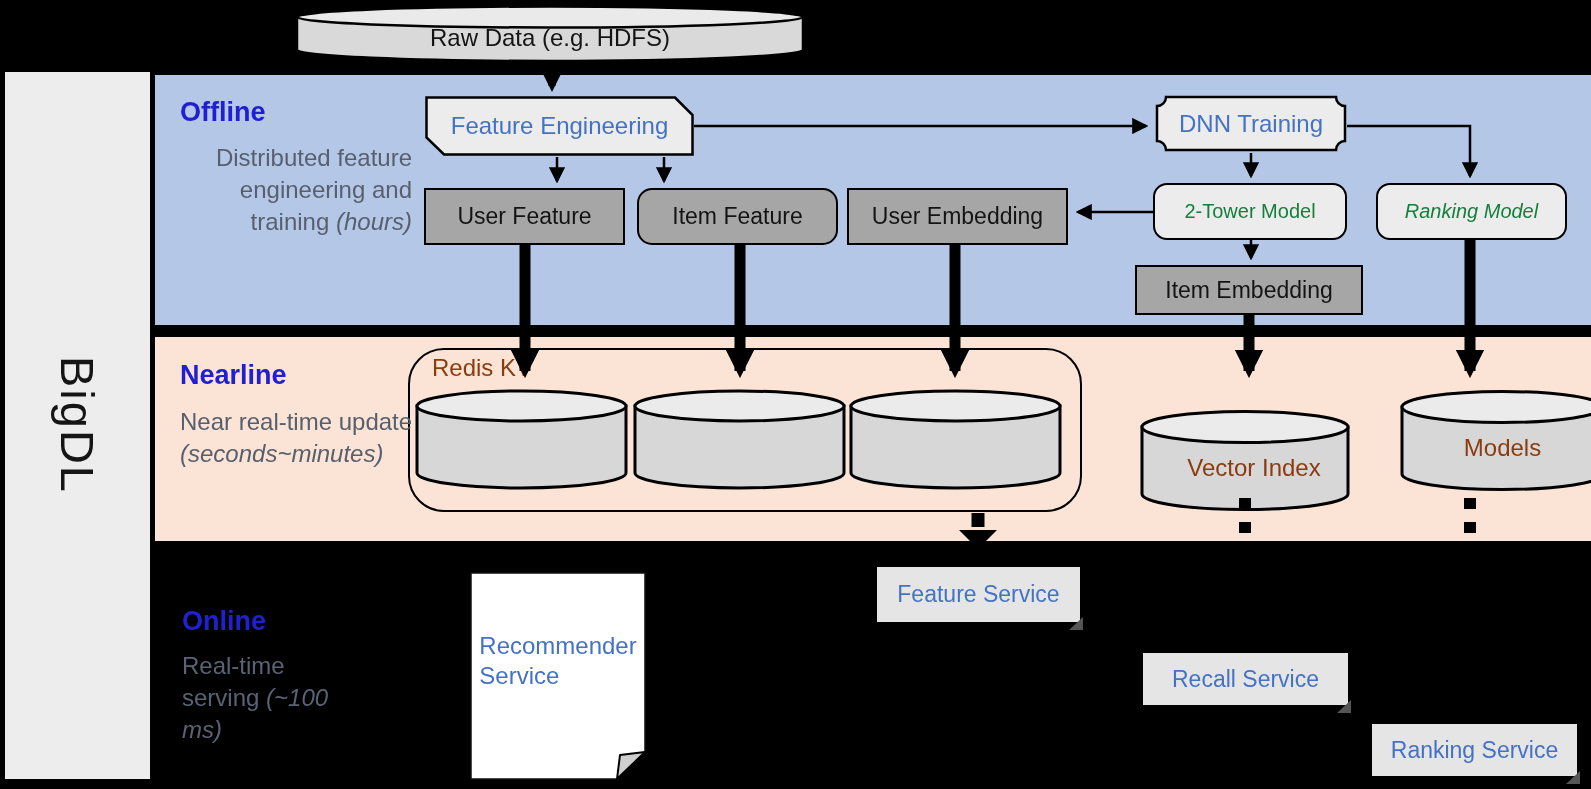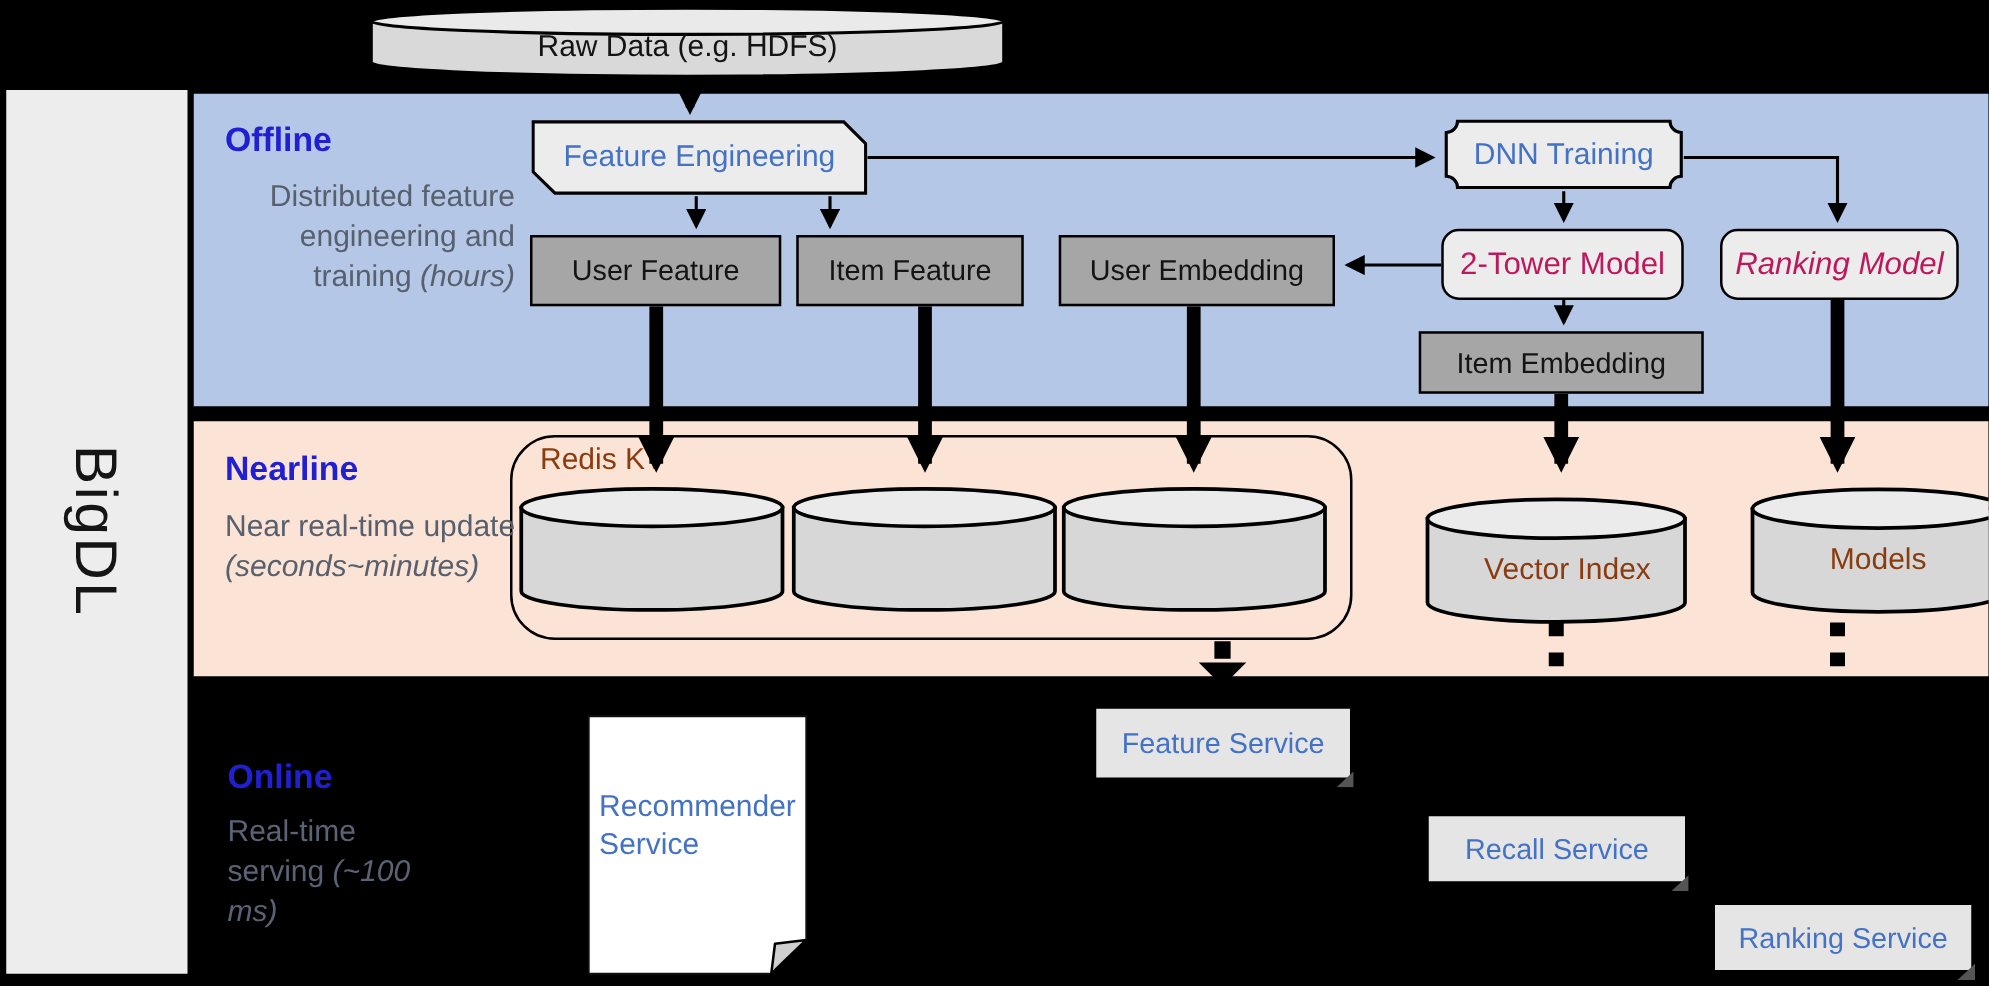--- a/index.html
+++ b/index.html
@@ -18,21 +18,21 @@
   
   .band-title{font-size:27px;font-weight:600;color:#2020d2;}
   .band-desc{font-size:24px;color:#58606e;line-height:1.33;}
   .band-desc .it{font-style:italic;}
   .online-desc{color:#5a6375;}
   
   .node{position:absolute;}
   .node .lbl{position:absolute;inset:0;display:flex;align-items:center;justify-content:center;
     text-align:left;pointer-events:none;}
   .blue-t{color:#4472c4;font-size:24px;}
-  .green-t{color:#be185d;font-size:25px;}
+  .green-t{color:#15803d;font-size:20px;}
   .brown-t{color:#8a3c10;font-size:24px;}
   .black-t{color:#141414;font-size:23px;}
   
   .darkbox{background:#a6a6a6;border:2.5px solid #000;box-sizing:border-box;
     display:flex;align-items:center;justify-content:center;font-size:23px;color:#141414;}
   .roundbox{background:#ececec;border:2.5px solid #000;border-radius:14px;box-sizing:border-box;
     display:flex;align-items:center;justify-content:center;}
   
   .redis-frame{border:2.5px solid #000;border-radius:36px;box-sizing:border-box;background:transparent;}
   
@@ -88,21 +88,21 @@
   <div class="node z7" style="left:1155px;top:95px;width:192px;height:57px;">
     <svg width="192" height="57" viewBox="0 0 192 57">
       <path d="M 11,2 H 181 A 9,9 0 0 0 190,11 V 46 A 9,9 0 0 0 181,55 H 11 A 9,9 0 0 0 2,46 V 11 A 9,9 0 0 0 11,2 Z" fill="#ececec" stroke="#000" stroke-width="2.5"></path>
     </svg>
     <div class="lbl blue-t">DNN Training</div>
   </div>
 
   <div class="abs darkbox z7" style="left:424px;top:188px;width:201px;height:57px;">
     <span>User Feature</span>
   </div>
-  <div class="abs darkbox z7" style="left:637px;top:188px;width:182px;height:57px;">
+  <div class="abs darkbox z7" style="left:637px;top:188px;width:201px;height:57px;border-radius:15px;">
     <span>Item Feature</span>
   </div>
   <div class="abs darkbox z7" style="left:847px;top:188px;width:221px;height:57px;">
     <span>User Embedding</span>
   </div>
   <div class="abs darkbox z7" style="left:1135px;top:265px;width:228px;height:50px;text-align:center;">
     <span>Item Embedding</span>
   </div>
 
   <div class="abs roundbox z7" style="left:1153px;top:183px;width:194px;height:57px;">
@@ -127,21 +127,21 @@
       <ellipse cx="106.5" cy="18" rx="104.5" ry="15" fill="#ebebeb" stroke="#000" stroke-width="3"></ellipse>
     </svg>
   </div>
   <div class="node z5" style="left:849px;top:388px;width:213px;height:104px;">
     <svg width="213" height="104" viewBox="0 0 213 104">
       <path d="M2,18 V85 A104.5,15 0 0 0 211,85 V18 Z" fill="#d7d7d7" stroke="#000" stroke-width="3"></path>
       <ellipse cx="106.5" cy="18" rx="104.5" ry="15" fill="#ebebeb" stroke="#000" stroke-width="3"></ellipse>
     </svg>
   </div>
 
-  <div class="node z5" style="left:1140px;top:396px;width:228px;height:106px;">
+  <div class="node z5" style="left:1140px;top:408px;width:228px;height:106px;">
     <svg width="210" height="106" viewBox="0 0 210 106">
       <path d="M2,19 V86 A103,15.5 0 0 0 208,86 V19 Z" fill="#d7d7d7" stroke="#000" stroke-width="3"></path>
       <ellipse cx="105" cy="19" rx="103" ry="15.5" fill="#ebebeb" stroke="#000" stroke-width="3"></ellipse>
     </svg>
     <div class="lbl brown-t" style="padding-top:14px;">Vector Index</div>
   </div>
   <div class="node z5" style="left:1372px;top:388px;width:205px;height:106px;margin-left:28px;">
     <svg width="205" height="106" viewBox="0 0 205 106">
       <path d="M2,19 V86 A100.5,15.5 0 0 0 203,86 V19 Z" fill="#d7d7d7" stroke="#000" stroke-width="3"></path>
       <ellipse cx="102.5" cy="19" rx="100.5" ry="15.5" fill="#ebebeb" stroke="#000" stroke-width="3"></ellipse>

